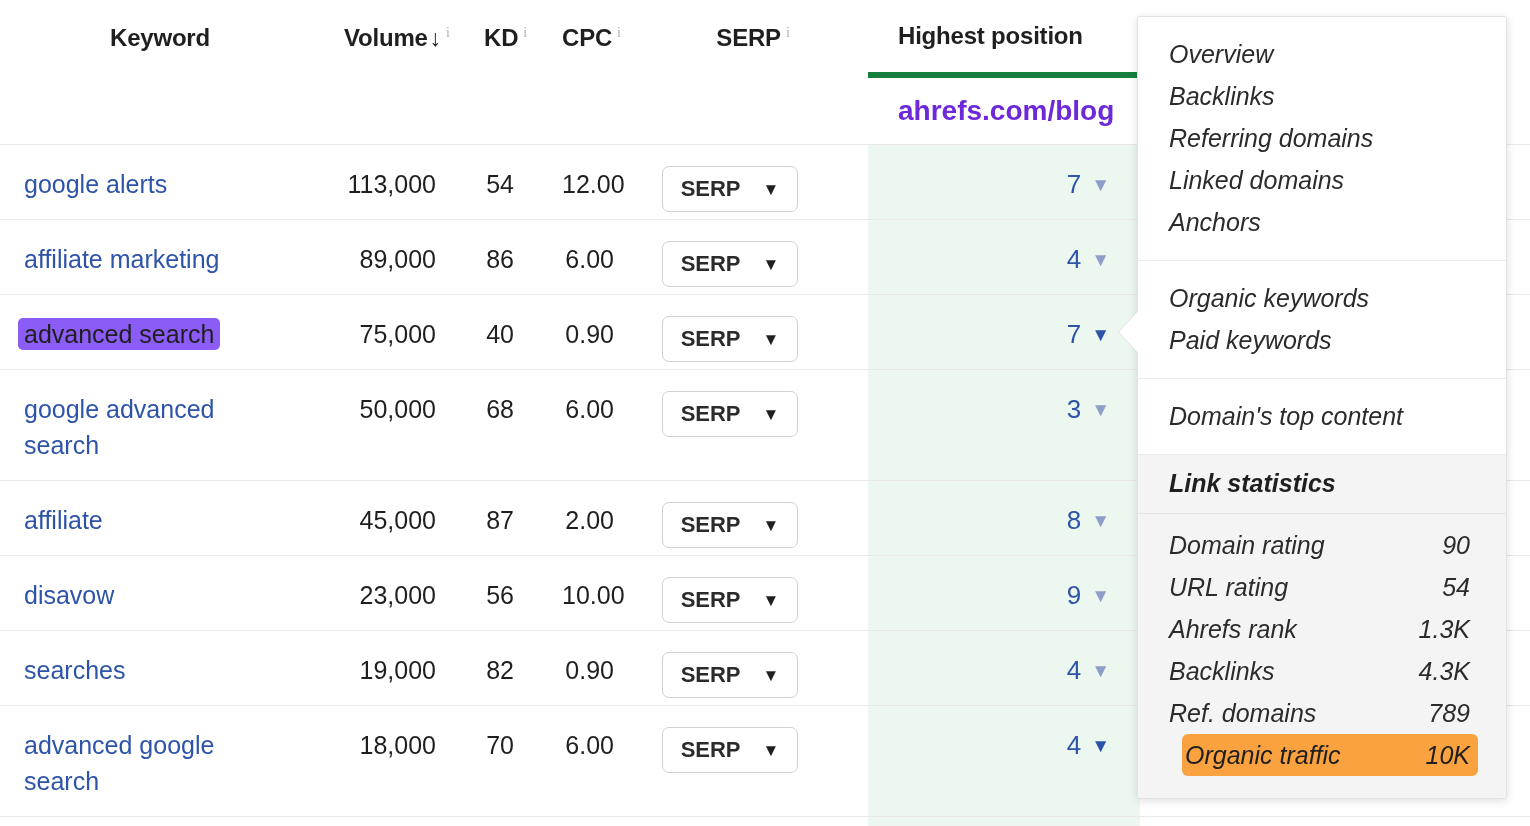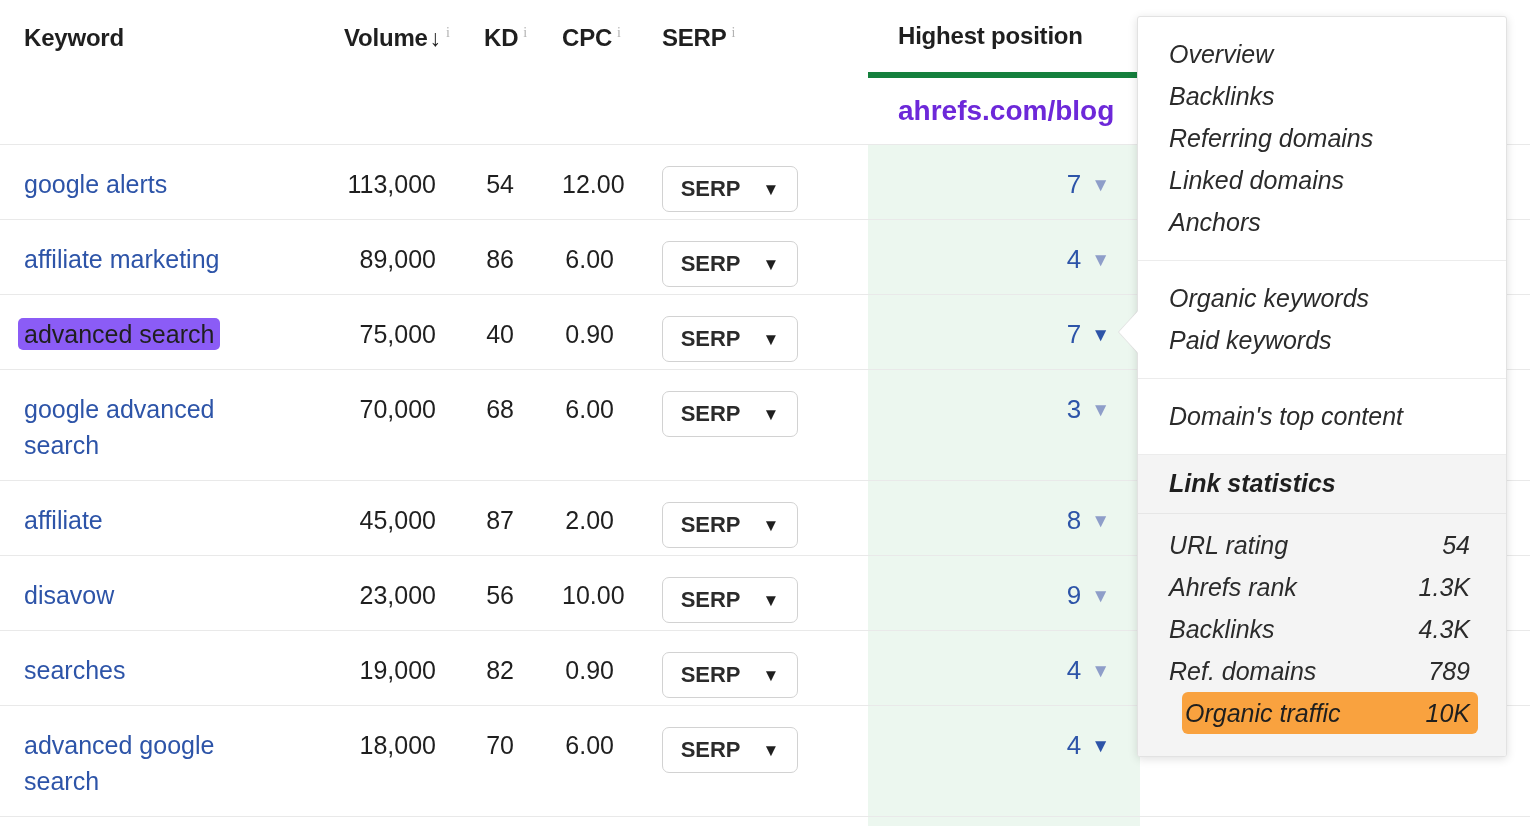--- a/index.html
+++ b/index.html
@@ -35,21 +35,21 @@
     padding: 0;
     height: 72px;
     vertical-align: middle;
     font-size: 24px;
     font-weight: bold;
     color: #1f1f1f;
     letter-spacing: -0.2px;
     white-space: nowrap;
   }
   .hdr-inner { padding: 0 24px; display: block; }
-  .hdr-left   { text-align: left; }
+  .hdr-left   { text-align: center; }
   .hdr-right  { text-align: right; }
 
   .info-i {
     font-size: 14px;
     font-weight: normal;
     color: #b3b3b3;
     vertical-align: 9px;
     margin-left: 5px;
     font-family: "Liberation Serif", serif;
     font-style: normal;
@@ -372,21 +372,21 @@
           <div class="pos-inner"><span class="pos-val">7</span><span class="pos-caret active">▼</span></div>
         </td>
       <td class="rest-cell"></td>
     </tr>
 
     <tr class="kw-row tall">
       <td>
           <div class="cell-pad"><a class="kw-link">google advanced search</a></div>
         </td>
       <td>
-          <div class="cell-pad num">70,000</div>
+          <div class="cell-pad num">50,000</div>
         </td>
       <td>
           <div class="cell-pad num">68</div>
         </td>
       <td>
           <div class="cell-pad num">6.00</div>
         </td>
       <td class="serp-cell">
           <div class="cell-pad"><button class="serp-btn">
               <span>SERP</span>
@@ -529,20 +529,24 @@
     <div class="dd-item">Paid keywords</div>
   </div>
 
   <div class="dd-section">
     <div class="dd-item">Domain's top content</div>
   </div>
 
   <div class="dd-stats-head">Link statistics</div>
 
   <div class="dd-stats-body">
+    <div class="dd-stat-row">
+      <span class="s-label">Domain rating</span>
+      <span class="s-value">90</span>
+    </div>
     <div class="dd-stat-row">
       <span class="s-label">URL rating</span>
       <span class="s-value">54</span>
     </div>
     <div class="dd-stat-row">
       <span class="s-label">Ahrefs rank</span>
       <span class="s-value">1.3K</span>
     </div>
     <div class="dd-stat-row">
       <span class="s-label">Backlinks</span>

